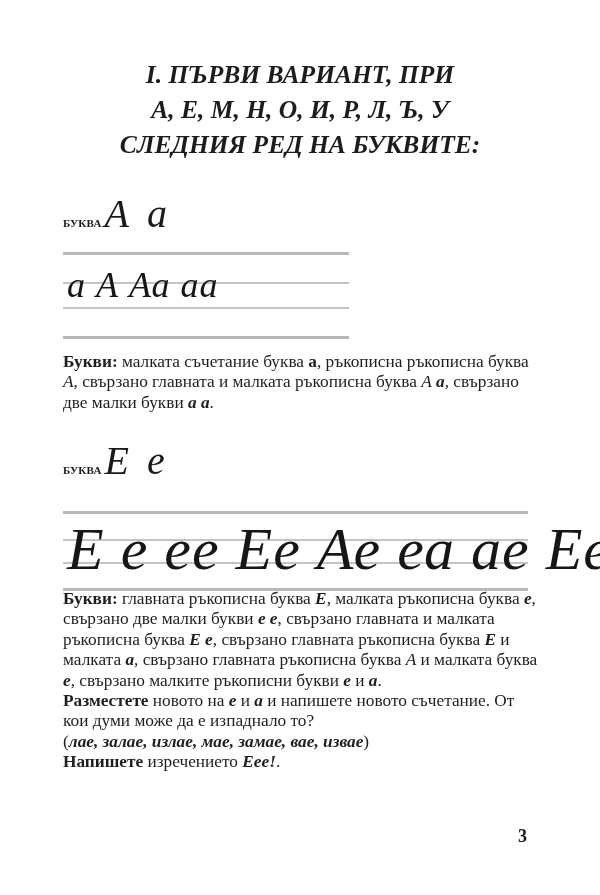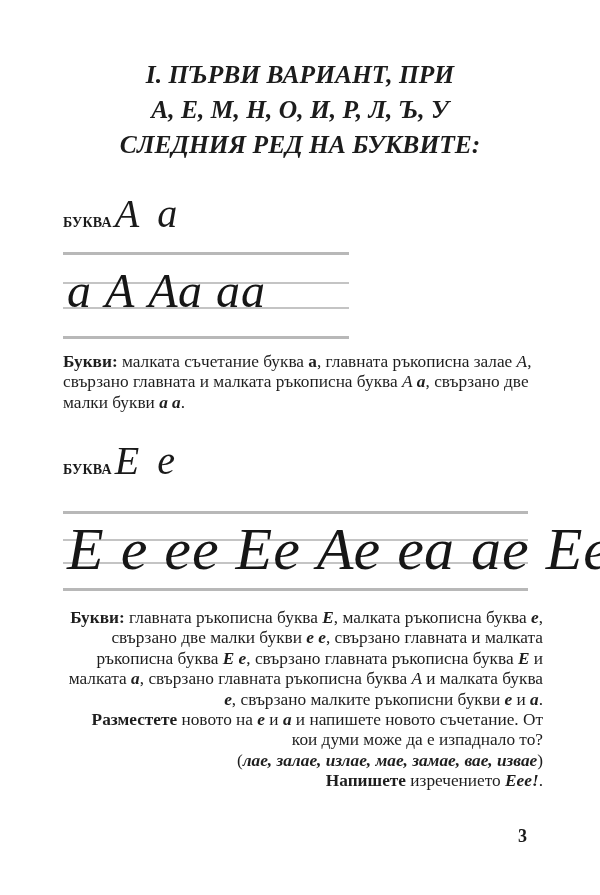--- a/index.html
+++ b/index.html
@@ -6,28 +6,28 @@
   body {
     width: 600px; height: 895px; background: #ffffff; position: relative; overflow: hidden;
     font-family: "Liberation Serif", "DejaVu Serif", serif; color: #1a1a1a;
   }
   .title {
     position: absolute; left: 0; width: 600px; top: 57px;
     text-align: center; font-weight: bold; font-size: 25.5px; line-height: 35px; color: #1c1c1c; font-style: italic;
   }
   .title div { white-space: nowrap; }
   .letter-head { position: absolute; left: 63px; white-space: nowrap; }
-  .letter-head .lbl { font-weight: bold; font-size: 14px; letter-spacing: 0.2px; vertical-align: baseline; }
+  .letter-head .lbl { font-weight: bold; font-size: 11px; letter-spacing: 0.2px; vertical-align: baseline; }
   .letter-head .cur { font-style: italic; font-size: 40px; font-weight: normal; margin-left: 3px; letter-spacing: 4px; vertical-align: baseline; }
   .ruled { position: absolute; left: 63px; }
   .ruled .ln { position: absolute; left: 0; right: 0; background: #b8b8b8; }
   .ruled .thick { height: 3px; }
   .ruled .thin { height: 2px; background: #c4c4c4; }
   .ruled .cursive {
-    position: absolute; left: 4px; font-style: italic; font-size: 48px; white-space: nowrap; color: #161616;
+    position: absolute; left: 4px; font-style: italic; font-size: 36px; white-space: nowrap; color: #161616;
     line-height: 1; letter-spacing: 1px;
   }
   .para { position: absolute; left: 63px; width: 480px; font-size: 17.3px; line-height: 20.4px; color: #1e1e1e; }
   .para b { font-weight: bold; }
   .para i { font-style: italic; }
   .para .bi { font-style: italic; font-weight: bold; }
   .page-num { position: absolute; left: 518px; top: 826px; font-weight: bold; font-size: 18px; }
 </style>
 </head>
 <body>
@@ -44,35 +44,35 @@
 
 <div class="ruled" style="top:252px; width:286px; height:90px;">
   <div class="ln thick" style="top:0px;"></div>
   <div class="ln thin" style="top:30px;"></div>
   <div class="ln thin" style="top:55px;"></div>
   <div class="ln thick" style="top:84px;"></div>
   <div class="cursive" style="top:15px;">а А Аа аа</div>
 </div>
 
 <div class="para" style="top:352px;">
-  <b>Букви:</b><span> малката съчетание буква </span><b>а</b><span>, главната ръкописна залае </span><i>А</i><span>, свързано главната и малката ръкописна буква </span><i>А </i><span class="bi">а</span><span>, свързано две малки букви </span><span class="bi">а а</span><span>.</span>
+  <b>Букви:</b><span> малката съчетание буква </span><b>а</b><span>, ръкописна ръкописна буква </span><i>А</i><span>, свързано главната и малката ръкописна буква </span><i>А </i><span class="bi">а</span><span>, свързано две малки букви </span><span class="bi">а а</span><span>.</span>
 </div>
 
 <div class="letter-head" style="top:437px;">
   <span class="lbl">БУКВА</span><span class="cur">Е е</span>
 </div>
 
 <div class="ruled" style="top:511px; width:465px; height:82px;">
   <div class="ln thick" style="top:0px;"></div>
   <div class="ln thin" style="top:28px;"></div>
   <div class="ln thin" style="top:51px;"></div>
   <div class="ln thick" style="top:77px;"></div>
   <div class="cursive" style="top:8px; font-size:60px;">Е е ее Ее Ае еа ае Еее!</div>
 </div>
 
-<div class="para" style="top:608px;text-align:right;">
+<div class="para" style="top:589px;">
   <b>Букви:</b><span> главната ръкописна буква </span><span class="bi">Е</span><span>, малката ръкописна буква </span><span class="bi">е</span><span>, свързано две малки букви </span><span class="bi">е е</span><span>, свързано главната и малката ръкописна буква </span><span class="bi">Е е</span><span>, свързано главната ръкописна буква </span><span class="bi">Е</span><span> и малката </span><span class="bi">а</span><span>, свързано главната ръкописна буква </span><i>А</i><span> и малката буква </span><span class="bi">е</span><span>, свързано малките ръкописни букви </span><span class="bi">е</span><span> и </span><span class="bi">а</span><span>.</span><br>
   <b>Разместете</b><span> новото на </span><span class="bi">е</span><span> и </span><span class="bi">а</span><span> и напишете новото съчетание. От кои думи може да е изпаднало то?</span><br>
   <span>(</span><span class="bi">лае, залае, излае, мае, замае, вае, изваe</span><span>)</span><br>
   <b>Напишете</b><span> изречението </span><span class="bi">Еее!</span><span>.</span>
 </div>
 
 <div class="page-num">3</div>
 
 </body></html>

